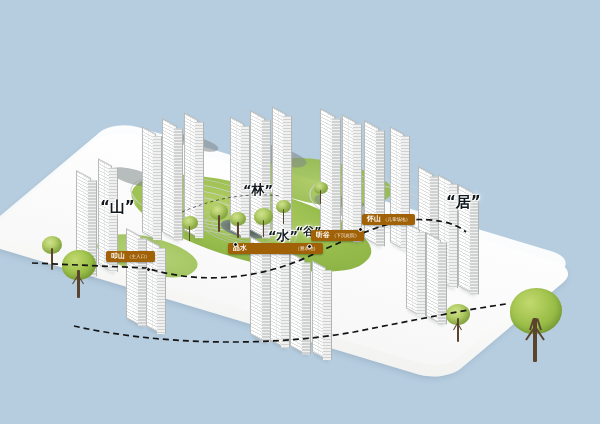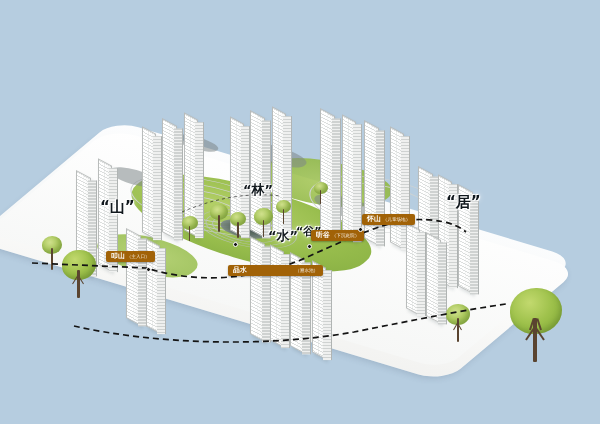--- a/index.html
+++ b/index.html
@@ -343,21 +343,21 @@
   <div class="zone" style="left:268px;top:227px;font-size:13px;">“水”</div>
   <div class="zone" style="left:296px;top:224px;font-size:11px;">“谷”</div>
   <div class="zone" style="left:446px;top:193px;font-size:15px;">“居”</div>
 
   <div class="tag" style="left:106px;top:251px;">
     <span class="main">叩山</span>
     <span class="sub">（主入口）</span>
   </div>
   <div class="dot" style="left:146px;top:267px;"></div>
 
-  <div class="tag" style="left:228px;top:265px;gap:48px;">
+  <div class="tag" style="left:228px;top:243px;gap:48px;">
     <span class="main">品水</span>
     <span class="sub">（溯水池）</span>
   </div>
   <div class="dot" style="left:233px;top:242px;"></div>
 
   <div class="tag" style="left:294px;top:230px;margin-left:17px;">
     <span class="main">听谷</span>
     <span class="sub">（下沉庭院）</span>
   </div>
   <div class="dot" style="left:307px;top:244px;"></div>

